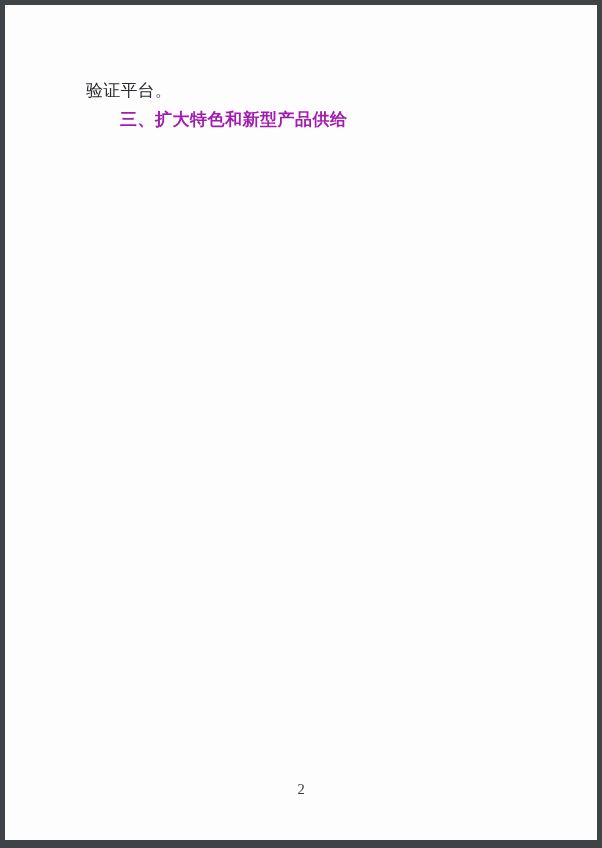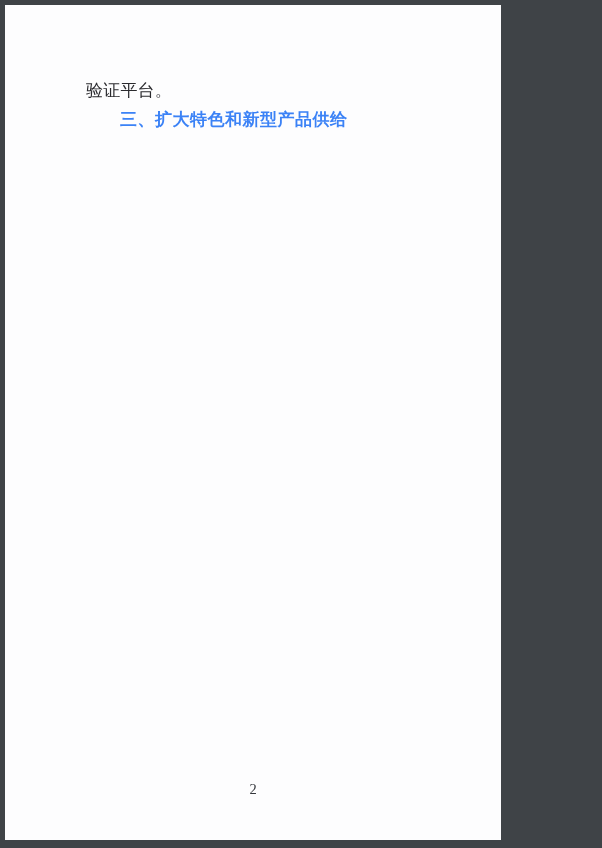--- a/index.html
+++ b/index.html
@@ -11,21 +11,21 @@
     height: 848px;
     background: #3f4347;
     overflow: hidden;
     position: relative;
     font-family: "Liberation Serif", "DejaVu Serif", serif;
   }
   .paper {
     position: absolute;
     left: 5px;
     top: 5px;
-    width: 496px;
+    width: 592px;
     height: 835px;
     background: #fdfdfe;
   }
   .text-block {
     position: absolute;
     left: 81px;
     top: 72px;
     width: 446px;
     color: #2a2a2e;
     font-size: 17px;
@@ -37,21 +37,21 @@
   .text-block p {
     margin: 0;
     text-indent: 2em;
   }
   .text-block p.flush {
     text-indent: 0;
   }
   .text-block p.heading {
     font-family: "Liberation Sans", "DejaVu Sans", sans-serif;
     font-weight: 700;
-    color: #3b82f6;
+    color: #a21caf;
     letter-spacing: 0.5px;
   }
   .page-num {
     position: absolute;
     left: 0;
     top: 776px;
     width: 100%;
     text-align: center;
     font-size: 14.5px;
     color: #34373c;

